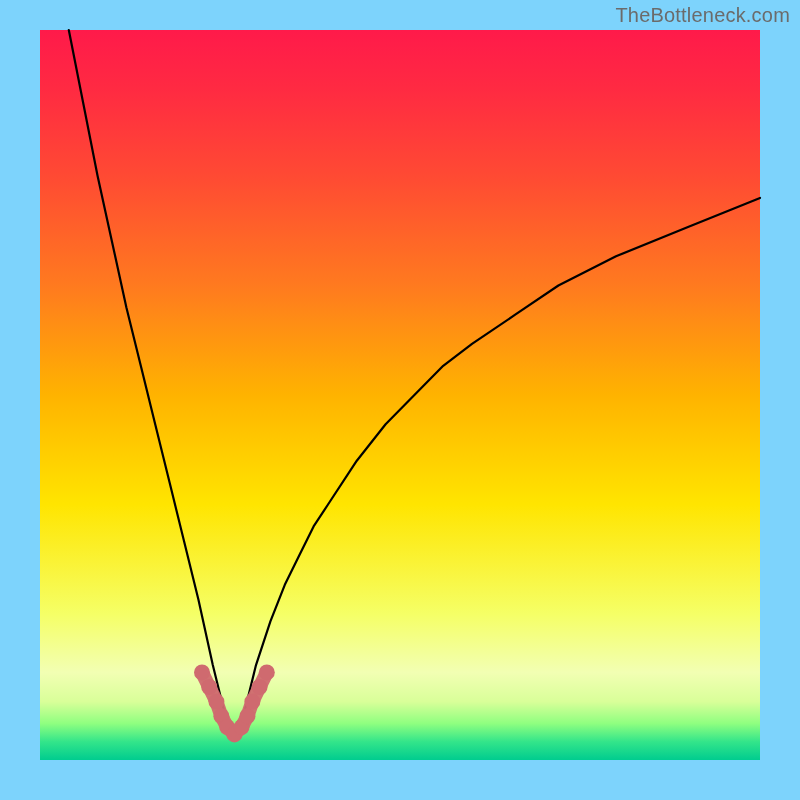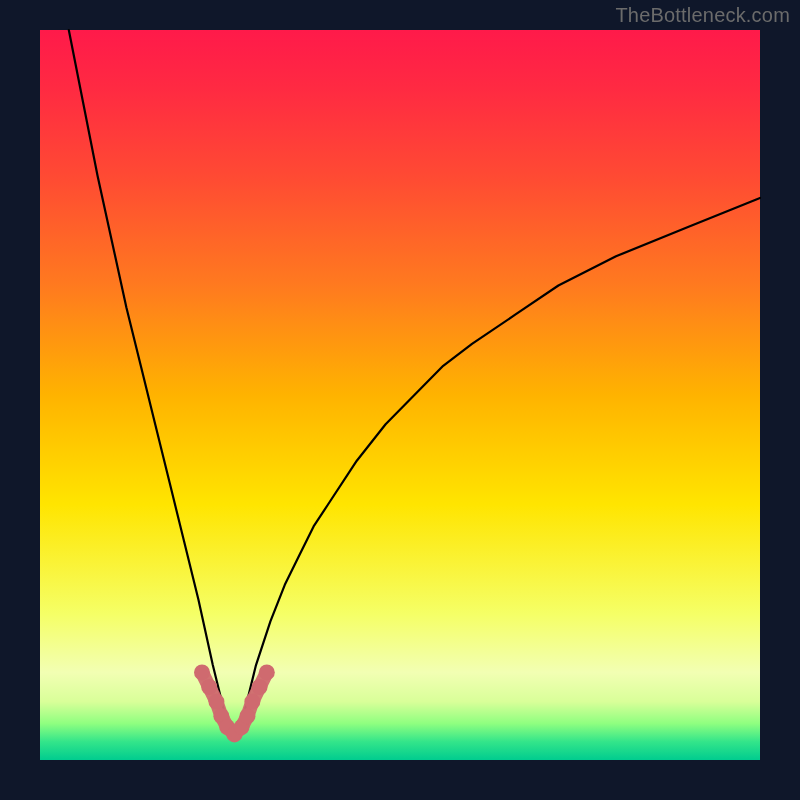--- a/index.html
+++ b/index.html
@@ -9,21 +9,21 @@
     height: 800px;
     background: #000;
     overflow: hidden;
   }
   .frame {
     position: absolute;
     left: 0;
     top: 0;
     width: 800px;
     height: 800px;
-    background: #0f172a;
+    background: #7dd3fc;
   }
   .watermark {
     position: absolute;
     top: 4px;
     right: 10px;
     color: #6b6b6b;
     font-family: Arial, Helvetica, sans-serif;
     font-size: 20px;
     letter-spacing: 0.2px;
     z-index: 10;

